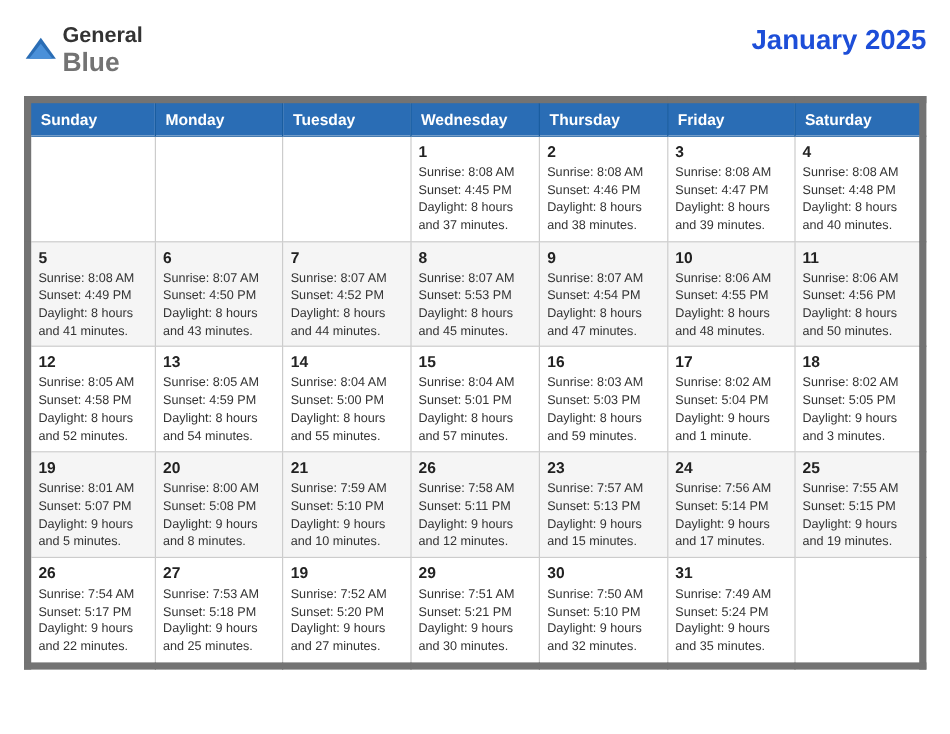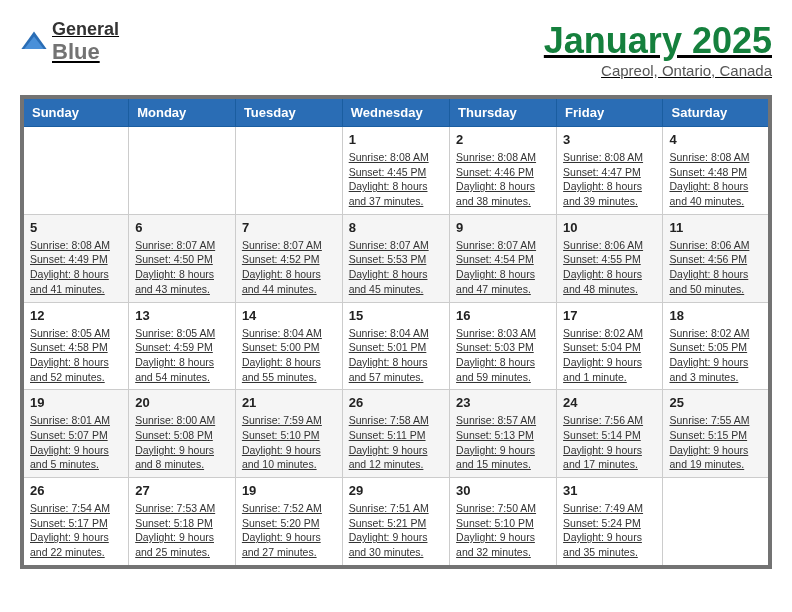--- a/index.html
+++ b/index.html
@@ -8,21 +8,20 @@
       background: #fff;
       width: 792px;
       min-height: 612px;
       padding: 20px;
     }
     .header {
       display: flex;
       justify-content: space-between;
       align-items: flex-start;
       margin-bottom: 16px;
-      text-decoration: underline;
     }
     .logo {
       display: flex;
       align-items: center;
     }
     .logo-text {
       display: flex;
       flex-direction: column;
       line-height: 1.1;
     }
@@ -38,32 +37,32 @@
     }
     .logo-icon {
       width: 28px;
       height: 28px;
       margin-right: 4px;
     }
     .title-block {
       text-align: right;
     }
     .month-title {
-      font-size: 36px;
-      font-weight: bold;
-      color: #15803d;
+      font-size: 23px;
+      font-weight: bold;
+      color: #1d4ed8;
     }
     .location {
       font-size: 15px;
       color: #555;
     }
     .calendar {
       width: 100%;
       border-collapse: collapse;
-      border: 4px solid #737373;
+      border: 6px solid #737373;
     }
     .calendar th {
       background-color: #2a6db5;
       color: #fff;
       text-align: left;
       padding: 6px 8px;
       font-size: 13px;
       font-weight: bold;
       border: 1px solid #1a5da0;
     }
@@ -83,21 +82,20 @@
     .day-number {
       font-size: 13px;
       font-weight: bold;
       margin-bottom: 3px;
       color: #222;
     }
     .day-info {
       font-size: 10.5px;
       line-height: 1.4;
       color: #333;
-      text-decoration: underline;
     }
     .empty-cell {
       background: #f9f9f9;
     }
   </style>
 </head>
 <body>
 
 <div class="header">
   <div class="logo">
@@ -105,21 +103,20 @@
       <polygon points="20,5 38,30 2,30" fill="#2a6db5"></polygon>
       <polygon points="20,12 34,30 6,30" fill="#4a90d9"></polygon>
     </svg>
     <div class="logo-text">
       <span class="logo-general">General</span>
       <span class="logo-blue">Blue</span>
     </div>
   </div>
   <div class="title-block">
     <div class="month-title">January 2025</div>
-    <div class="location">Capreol, Ontario, Canada</div>
   </div>
 </div>
 
 <table class="calendar">
   <thead>
     <tr>
     <th>Sunday</th>
         <th>Monday</th>
         <th>Tuesday</th>
         <th>Wednesday</th>
@@ -266,21 +263,21 @@
 Daylight: 9 hours and 10 minutes.</div>
         </td>
         <td>
           <div class="day-number">26</div>
           <div class="day-info">Sunrise: 7:58 AM
 Sunset: 5:11 PM
 Daylight: 9 hours and 12 minutes.</div>
         </td>
         <td>
           <div class="day-number">23</div>
-          <div class="day-info">Sunrise: 8:57 AM
+          <div class="day-info">Sunrise: 7:57 AM
 Sunset: 5:13 PM
 Daylight: 9 hours and 15 minutes.</div>
         </td>
         <td>
           <div class="day-number">24</div>
           <div class="day-info">Sunrise: 7:56 AM
 Sunset: 5:14 PM
 Daylight: 9 hours and 17 minutes.</div>
         </td>
         <td>

